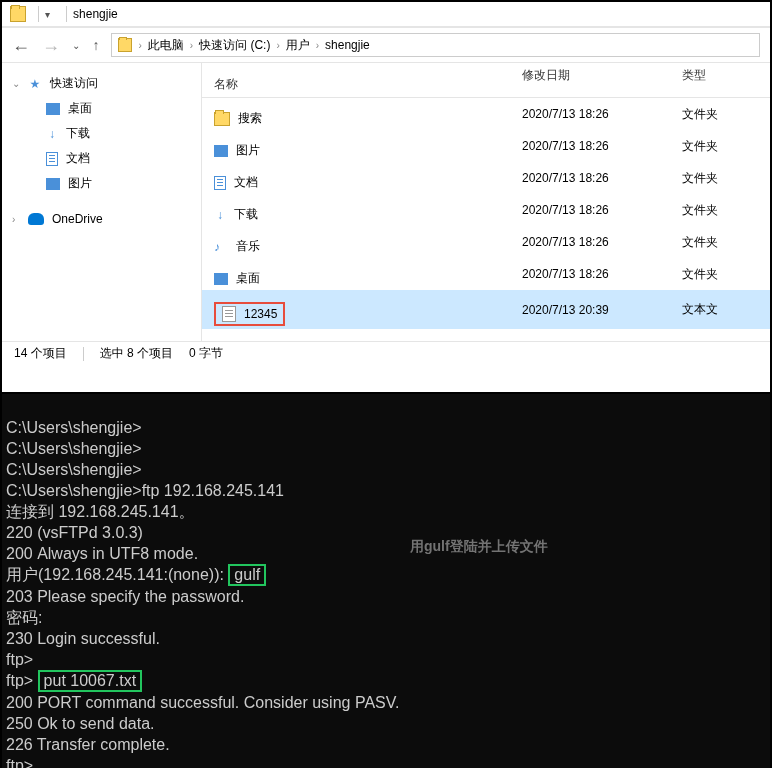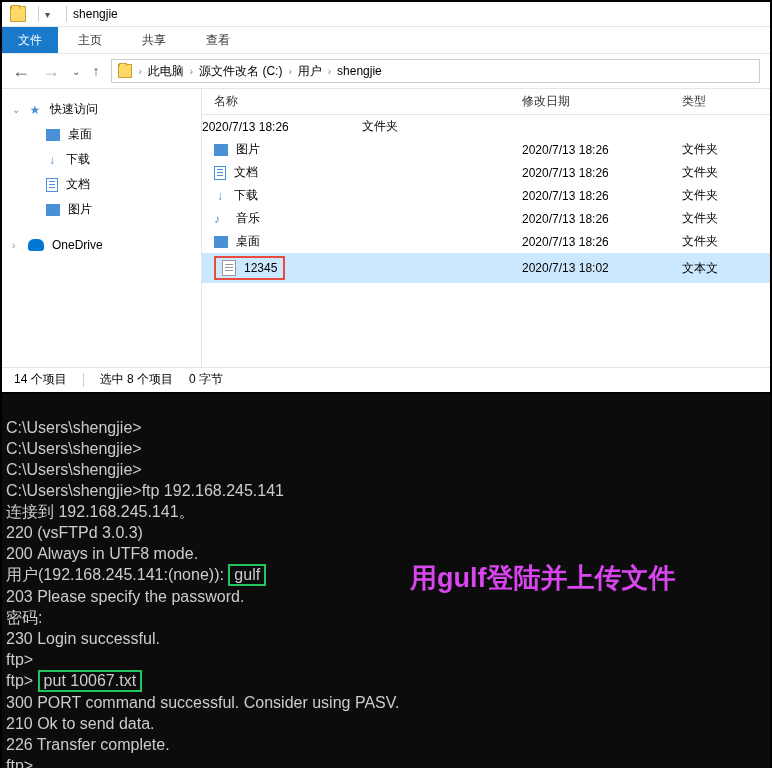--- a/index.html
+++ b/index.html
@@ -35,71 +35,65 @@
 .sb-caret { color:#888; font-size:10px; position:absolute; margin-left:-16px; }
 .star-icon { width:14px; height:14px; display:inline-flex; align-items:center; justify-content:center; color:#4a90d9; }
 .desk-icon,.pic-icon{ width:14px; height:12px; background:#4a90d9; display:inline-block;}
 .dl-icon{ width:12px; height:12px; display:inline-flex; align-items:center; justify-content:center; font-size:12px; color:#4a90d9; }
 .doc-icon{ width:12px; height:14px; background:#fff; border:1px solid #4a90d9; display:inline-block; position:relative;}
 .doc-icon::before{content:"";position:absolute;top:2px;left:2px;right:2px;height:1px;background:#4a90d9;box-shadow:0 3px 0 #4a90d9,0 6px 0 #4a90d9;}
 .od-icon{ width:16px; height:12px; display:inline-block; background:#0078d4; border-radius:6px 6px 3px 3px; position:relative;}
 
 .file-pane { flex:1; font-size:12px; }
 .columns { display:flex; border-bottom:1px solid #e5e5e5; padding:4px 0; color:#333; }
-.col-name { width: 320px; padding-left:12px; }
+.col-name { width: 320px; padding-left:12px;margin-top:9px; }
 .col-date { width: 160px; }
 .col-type { flex:1; }
 .row { display:flex; padding:3px 0; align-items:center; }
 .row .col-name { display:flex; align-items:center; gap:8px; }
 .folder-icon{ width:16px; height:14px; background:#ffd866; border:1px solid #c9a22e; position:relative; display:inline-block;}
 .folder-icon::before{content:"";position:absolute;top:-3px;left:0;width:7px;height:3px;background:#ffd866;border:1px solid #c9a22e;border-bottom:none;}
 .txt-icon{ width:14px; height:16px; background:#fff; border:1px solid #999; display:inline-block; position:relative;}
 .txt-icon::before{content:"";position:absolute;top:3px;left:2px;right:2px;height:1px;background:#999;box-shadow:0 3px 0 #999,0 6px 0 #999;}
 .music-icon{width:14px;height:14px;display:inline-flex;align-items:center;color:#4a90d9;}
 .row.sel { background:#cce8ff; }
 .redbox { border:2px solid #e74c3c; padding:2px 6px; display:inline-flex; align-items:center; gap:8px;text-align:right; }
 
 .annotation1 { position:absolute; left:335px; top:334px; color:#e74c3c; font-weight:bold; font-size:20px; }
 
 .status-bar { height:24px; border-top:1px solid #e5e5e5; display:flex; align-items:center; padding:0 12px; font-size:12px; gap:16px; }
 .sb-sep { width:1px; height:14px; background:#ccc; }
 
 
 .terminal { width:768px; margin:1px 2px; background:#0c0c0c; color:#cccccc; font-family:"NSimSun","Consolas",monospace; font-size:16px; line-height:21px; padding:2px 4px; position:relative; white-space:pre; }
 .term-red { border:2px solid #22c55e; padding:0 4px; display:inline-block; line-height:18px; }
-.annotation2 { position:absolute; left:408px; top:142px; color:#d946ef; font-weight:bold; font-size:27px; font-family:"Microsoft YaHei",sans-serif;margin-top:32px; }
+.annotation2 { position:absolute; left:408px; top:142px; color:#737373; font-weight:bold; font-size:14px; font-family:"Microsoft YaHei",sans-serif; }
 </style>
 </head>
 <body>
 
 <div class="explorer">
   <div class="title-bar">
     <span class="title-icon"></span>
     <span class="qat-sep"></span>
     <span class="qat-chev">▾</span>
     <span class="qat-sep"></span>
     <span class="title-text">shengjie</span>
   </div>
-  <div class="ribbon-tabs">
-    <div class="tab-file">文件</div>
-    <div class="tab">主页</div>
-    <div class="tab">共享</div>
-    <div class="tab">查看</div>
-  </div>
   <div class="nav-bar">
     <span class="nav-arrow">←</span>
     <span class="nav-arrow dim">→</span>
     <span class="nav-chev-small">⌄</span>
     <span class="nav-up">↑</span>
     <div class="breadcrumb">
       <span class="bc-icon"></span>
       <span class="sep">›</span>
       <span>此电脑</span>
       <span class="sep">›</span>
-      <span>源文件改名 (C:)</span>
+      <span>快速访问 (C:)</span>
       <span class="sep">›</span>
       <span>用户</span>
       <span class="sep">›</span>
       <span>shengjie</span>
     </div>
   </div>
   <div class="body-area">
     <div class="sidebar">
       <div class="sb-group">
         <span class="sb-caret">⌄</span>
@@ -129,20 +123,24 @@
         <span>OneDrive</span>
       </div>
     </div>
     <div class="file-pane">
       <div class="columns">
         <div class="col-name">名称</div>
         <div class="col-date">修改日期</div>
         <div class="col-type">类型</div>
       </div>
       <div class="row">
+          <div class="col-name">
+            <span class="folder-icon"></span>
+            <span>搜索</span>
+          </div>
           <div class="col-date">2020/7/13 18:26</div>
           <div class="col-type">文件夹</div>
         </div>
       <div class="row">
           <div class="col-name">
             <span class="pic-icon"></span>
             <span>图片</span>
           </div>
           <div class="col-date">2020/7/13 18:26</div>
           <div class="col-type">文件夹</div>
@@ -179,21 +177,21 @@
           <div class="col-date">2020/7/13 18:26</div>
           <div class="col-type">文件夹</div>
         </div>
       <div class="row sel">
           <div class="col-name">
             <span class="redbox">
               <span class="txt-icon"></span>
               <span>12345</span>
             </span>
           </div>
-          <div class="col-date">2020/7/13 18:02</div>
+          <div class="col-date">2020/7/13 20:39</div>
           <div class="col-type">文本文</div>
         </div>
     </div>
   </div>
   <div class="status-bar">
     <span>14 个项目</span>
     <span class="sb-sep"></span>
     <span>选中 8 个项目</span>
     <span>0 字节</span>
   </div>
@@ -206,20 +204,20 @@
 <span>C:\Users\shengjie&gt;</span><span>ftp 192.168.245.141</span>
 <span>连接到 192.168.245.141。</span>
 <span>220 (vsFTPd 3.0.3)</span>
 <span>200 Always in UTF8 mode.</span>
 <span>用户(192.168.245.141:(none)): </span><span class="term-red">gulf</span>
 <span>203 Please specify the password.</span>
 <span>密码: </span>
 <span>230 Login successful.</span>
 <span>ftp&gt;</span>
 <span>ftp&gt; </span><span class="term-red">put 10067.txt</span>
-<span>300 PORT command successful. Consider using PASV.</span>
-<span>210 Ok to send data.</span>
+<span>200 PORT command successful. Consider using PASV.</span>
+<span>250 Ok to send data.</span>
 <span>226 Transfer complete.</span>
 <span>ftp&gt;</span>
 
 <div class="annotation2">用gulf登陆并上传文件</div>
 
 </div>
 
 </body></html>

